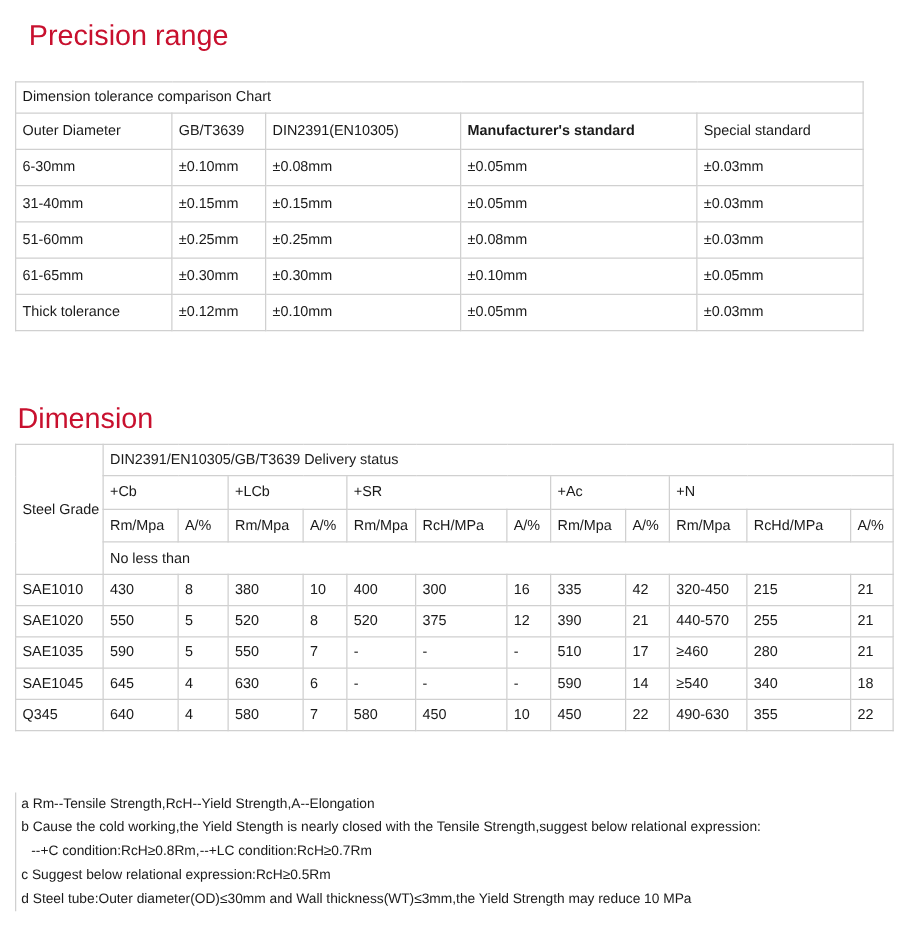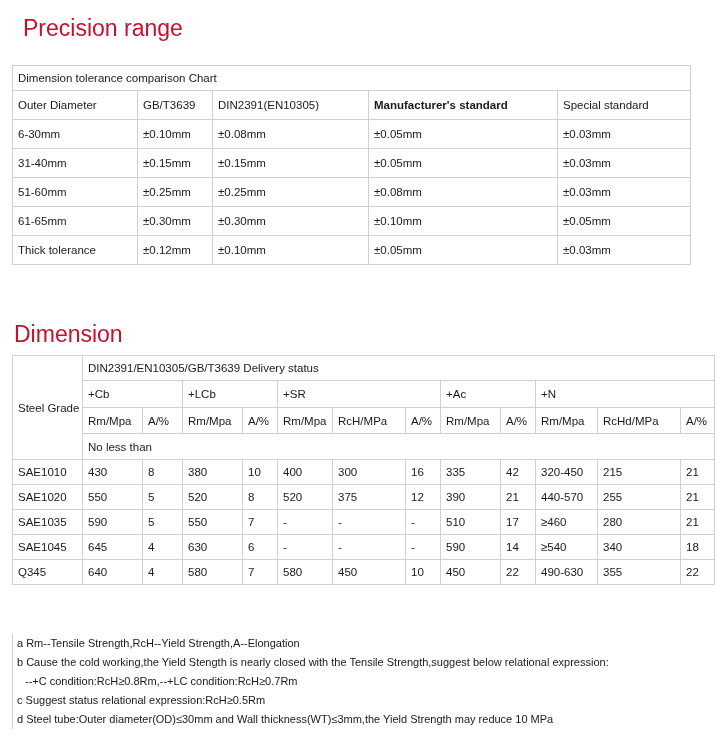--- a/index.html
+++ b/index.html
@@ -329,17 +329,17 @@
         <td>355</td>
         <td>22</td>
       </tr>
     </tbody>
   </table>
 
   <div id="footnotes">
     <div class="fn">a Rm--Tensile Strength,RcH--Yield Strength,A--Elongation</div>
     <div class="fn">b Cause the cold working,the Yield Stength is nearly closed with the Tensile Strength,suggest below relational expression:</div>
     <div class="fn indented">--+C condition:RcH≥0.8Rm,--+LC condition:RcH≥0.7Rm</div>
-    <div class="fn">c Suggest status relational expression:RcH≥0.5Rm</div>
+    <div class="fn">c Suggest below relational expression:RcH≥0.5Rm</div>
     <div class="fn">d Steel tube:Outer diameter(OD)≤30mm and Wall thickness(WT)≤3mm,the Yield Strength may reduce 10 MPa</div>
   </div>
 
 </div>
 
 </body></html>

